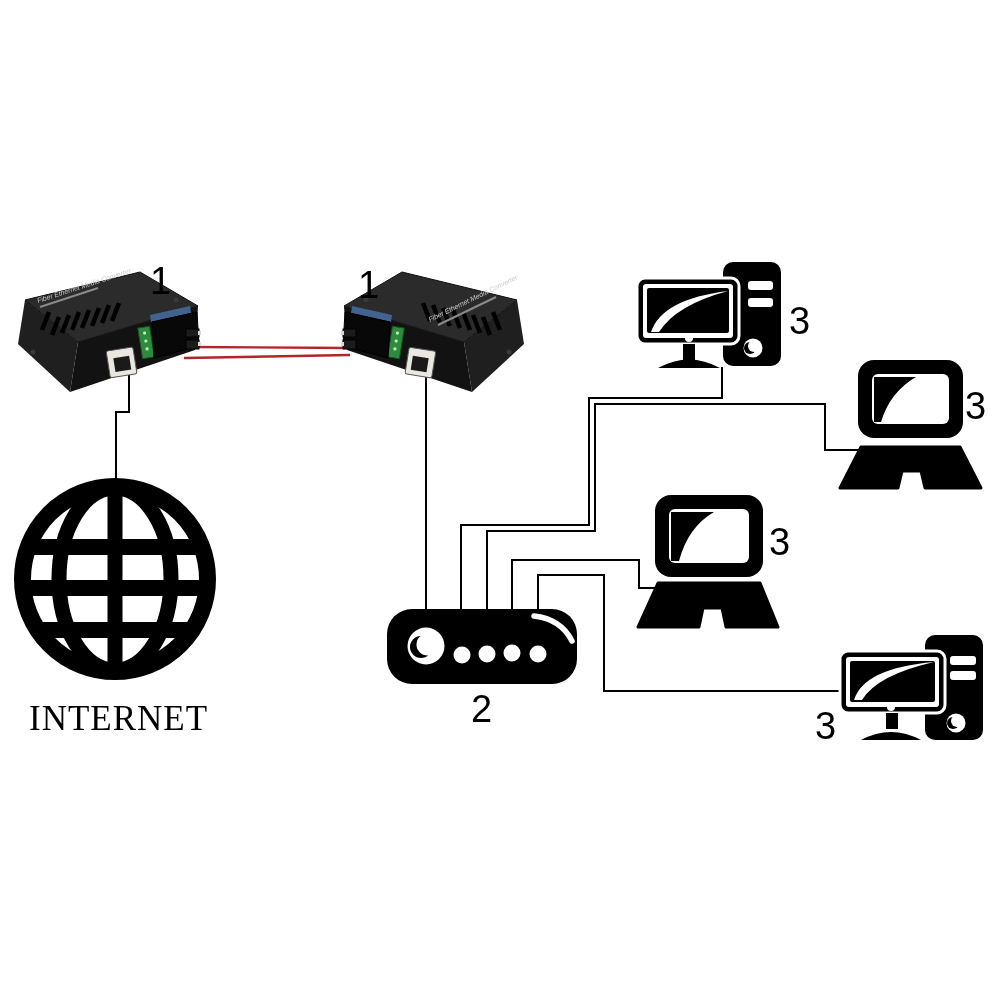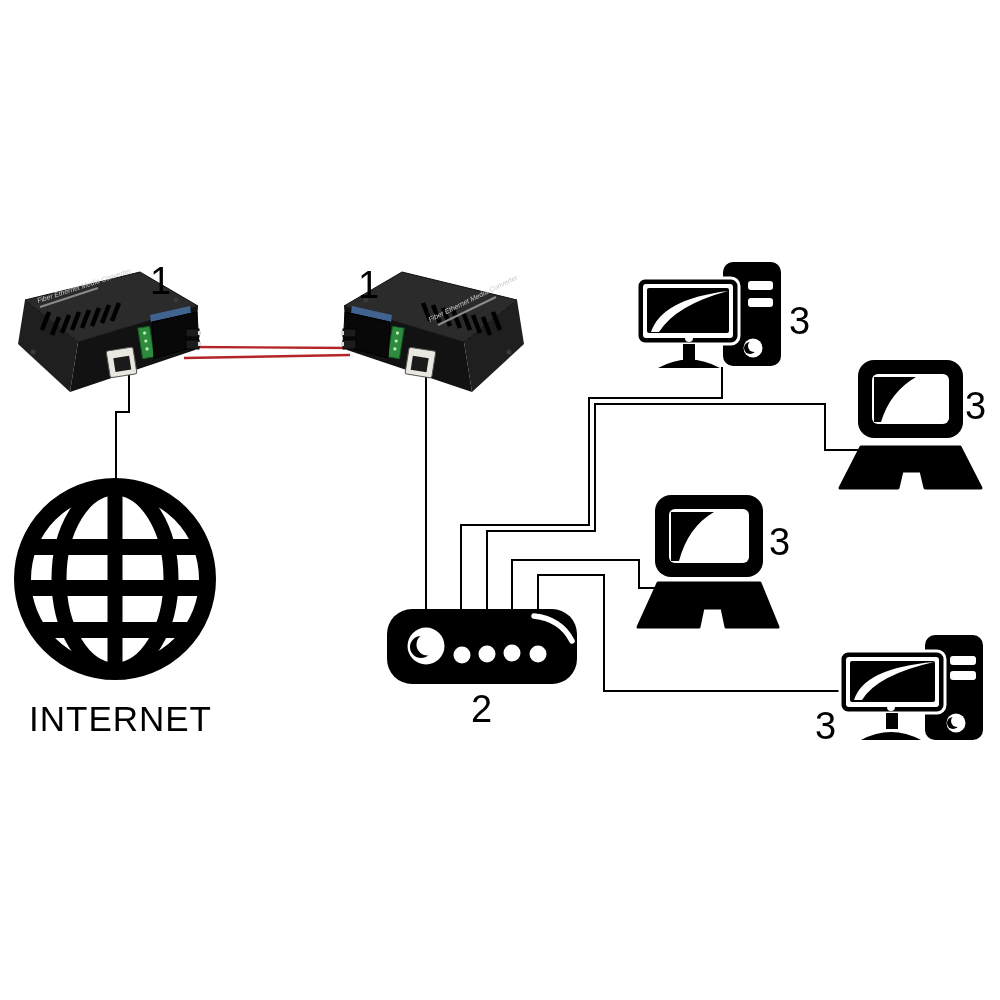--- a/index.html
+++ b/index.html
@@ -201,14 +201,14 @@
   </g>
 </svg>
 
   <div class="num-label" style="left:150px; top:262px;">1</div>
   <div class="num-label" style="left:358px; top:266px;">1</div>
   <div class="num-label" style="left:471px; top:690px;">2</div>
   <div class="num-label" style="left:789px; top:302px;">3</div>
   <div class="num-label" style="left:965px; top:387px;">3</div>
   <div class="num-label" style="left:769px; top:523px;">3</div>
   <div class="num-label" style="left:815px; top:707px;">3</div>
-  <div class="internet-label" style="left:29px; top:701px;">INTERNET</div>
+  <div class="internet-label" style="left:29px; top:701px;font-family:Liberation Serif, serif;">INTERNET</div>
 </div>
 
 </body></html>

